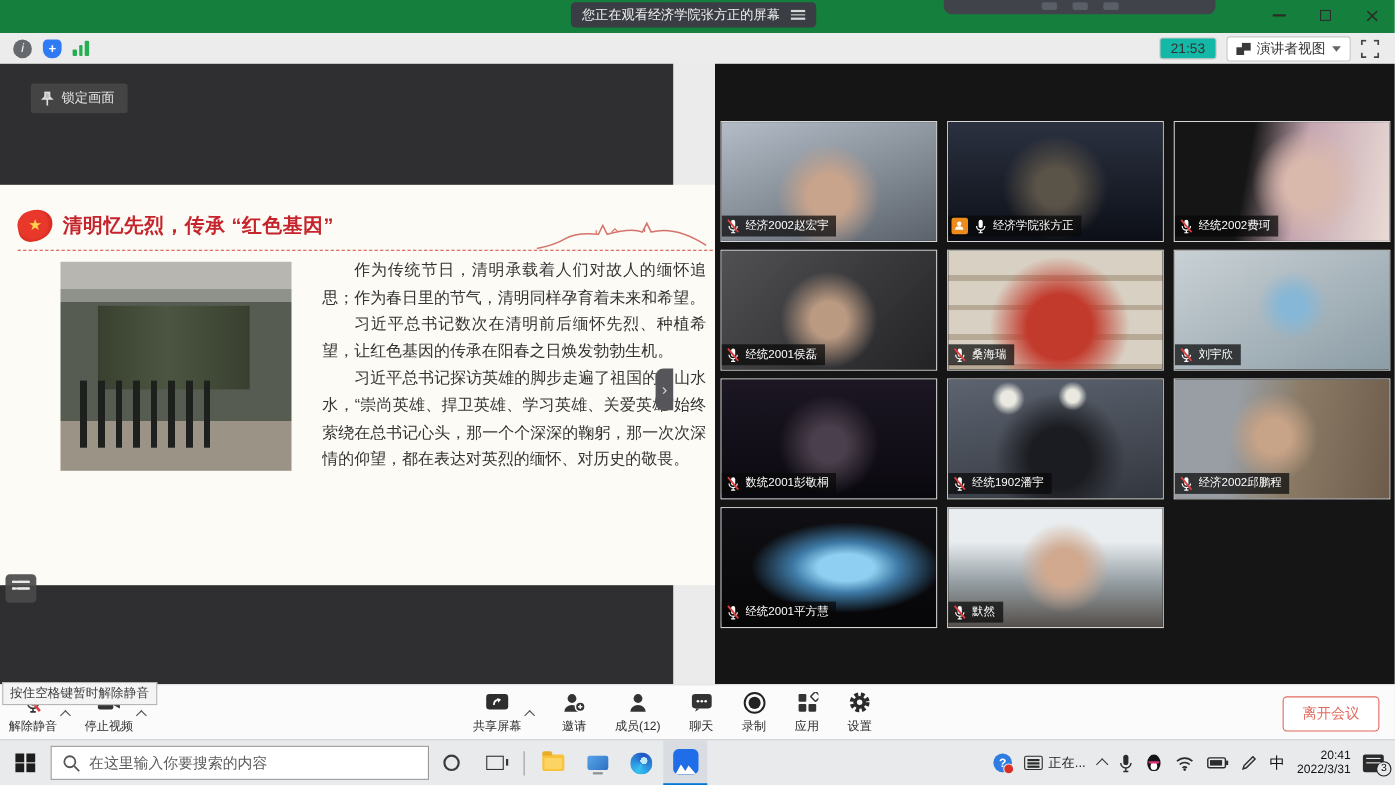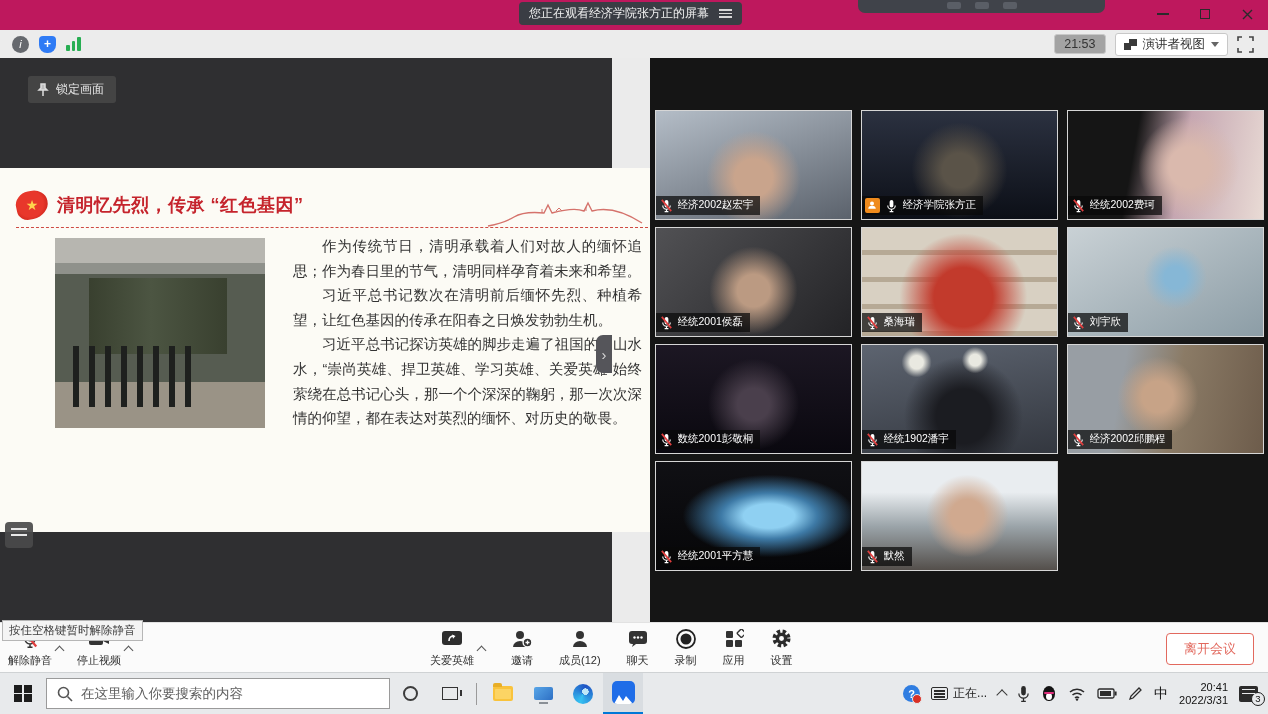--- a/index.html
+++ b/index.html
@@ -1,21 +1,21 @@
 <!DOCTYPE html>
 <html><head>
 <meta charset="utf-8">
 <style>
   * { box-sizing: border-box; margin: 0; padding: 0; }
   html,body { width:1268px; height:714px; }
   body { position:relative; overflow:hidden; background:#ebebeb;
          font-family:"Liberation Sans","DejaVu Sans",sans-serif; }
 
   
-  #titlebar { position:absolute; left:0; top:0; width:1268px; height:30px; background:#be185d; }
+  #titlebar { position:absolute; left:0; top:0; width:1268px; height:30px; background:#15803d; }
   .banner-pill { position:absolute; left:519px; top:2px; height:23px; background:#3a3d44;
                  border-radius:4px; display:flex; align-items:center; gap:10px; padding:0 10px;
                  color:#f2f2f2; font-size:12px; }
   .menu-ic { width:13px; height:9px; position:relative; }
   .menu-ic i { display:block; height:1.5px; background:#d8d8d8; margin-top:2px; }
   .menu-ic i:first-child { margin-top:0; }
   .cutbar { position:absolute; left:858px; top:0; width:247px; height:13px; background:#40434a;
             border-radius:0 0 7px 7px; display:flex; align-items:flex-start; justify-content:center; gap:14px; padding-top:2px; }
   .cutbar i { width:14px; height:7px; background:#5a5e66; border-radius:2px; }
   .winctl { position:absolute; right:0; top:0; height:28px; display:flex; align-items:center; gap:0; }
@@ -30,21 +30,21 @@
   .info-ic { width:17px; height:17px; border-radius:50%; background:#66696e; position:relative; }
   .info-ic::after { content:"i"; position:absolute; left:0; top:0; width:100%; height:100%;
                     color:#fff; font-size:11px; font-style:italic; display:flex; align-items:center; justify-content:center; }
   .shield-ic { width:17px; height:17px; background:#2f7bf5; border-radius:4px 4px 8px 8px; position:relative; }
   .shield-ic::after { content:"+"; position:absolute; inset:0; color:#fff; font-size:12px; font-weight:bold;
                       display:flex; align-items:center; justify-content:center; }
   .signal-ic { display:flex; align-items:flex-end; gap:2px; height:14px; }
   .signal-ic i { width:3.5px; background:#27ae52; border-radius:1px; }
   .signal-ic i:nth-child(1){height:6px;} .signal-ic i:nth-child(2){height:10px;} .signal-ic i:nth-child(3){height:14px;}
   .sb-right { margin-left:auto; display:flex; align-items:center; gap:9px; margin-right:14px; }
-  .timebox { background:#a3a3a3; border:1px solid #c8c8c8; border-radius:3px; padding:2px 9px;
+  .timebox { background:#14b8a6; border:1px solid #c8c8c8; border-radius:3px; padding:2px 9px;
              font-size:12.5px; color:#333; }
   .viewbtn { background:#fff; border:1px solid #c8c8c8; border-radius:3px; padding:2px 8px;
              display:flex; align-items:center; gap:6px; font-size:12.5px; color:#333; }
   .layout-ic { width:13px; height:11px; position:relative; }
   .layout-ic::before { content:""; position:absolute; left:0; bottom:0; width:7px; height:7px; background:#3a3a3a; }
   .layout-ic::after { content:""; position:absolute; left:5px; top:0; width:8px; height:7px; background:#3a3a3a; }
   .caret-down { width:0; height:0; border-left:4px solid transparent; border-right:4px solid transparent;
                 border-top:5px solid #666; }
 
   
@@ -427,21 +427,21 @@
   <div class="tb-group-center">
     <span class="withcaret">
       <span class="tbtn">
         <span class="ig">
           <svg width="22" height="18" viewBox="0 0 22 18">
             <rect x="1" y="1" width="20" height="14" rx="3" fill="#2e2e2e"></rect>
             <path d="M8 11c0-3 2-5 5-5" stroke="#fff" stroke-width="1.6" fill="none"></path>
             <path d="M11 4.5L14.5 6 12 8.8z" fill="#fff"></path>
           </svg>
         </span>
-        <span>关爱英雄</span>
+        <span>共享屏幕</span>
       </span>
       <span class="chev-up"></span>
     </span>
     <span class="tbtn">
       <span class="ig">
         <svg width="22" height="20" viewBox="0 0 22 20">
           <circle cx="9" cy="6" r="4" fill="#333"></circle>
           <path d="M2 18a7 6 0 0 1 14 0z" fill="#333"></path>
           <circle cx="16.5" cy="13.5" r="4.4" fill="#333" stroke="#fbfbfb" stroke-width="1.4"></circle>
           <path d="M16.5 11.5v4M14.5 13.5h4" stroke="#fbfbfb" stroke-width="1.3"></path>

